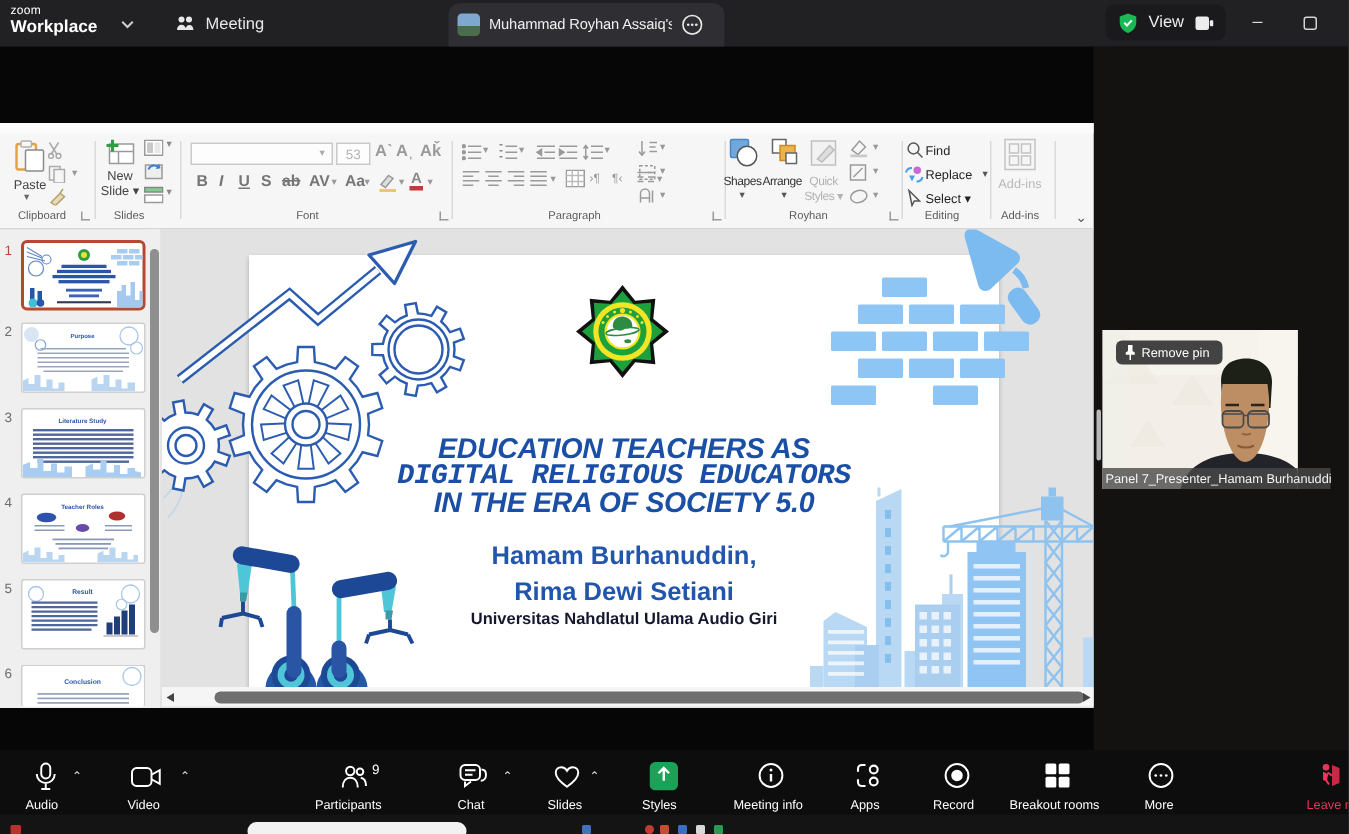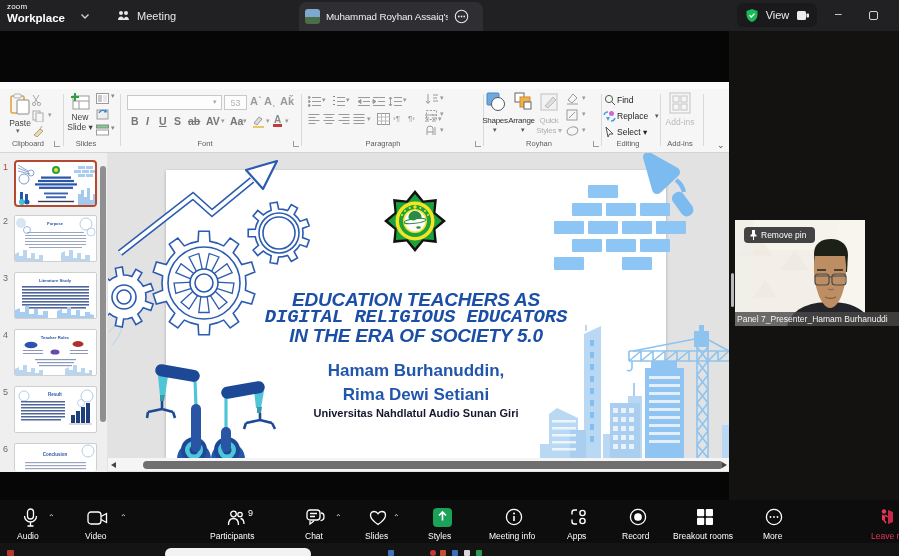--- a/index.html
+++ b/index.html
@@ -33,21 +33,21 @@
 
 #canvas{left:108px;top:71px;width:621px;height:319px;background:#e2e2e2;}
 #slide{left:166px;top:88px;width:500px;height:288px;background:#fff;box-shadow:0 1px 3px rgba(0,0,0,.25);}
 #hscroll{left:108px;top:376px;width:621px;height:13px;background:#f5f5f5;}
 #hthumb{left:143px;top:379px;width:580px;height:8px;background:#6f6f6f;border-radius:4px;}
 .title-l{position:absolute;left:166px;width:500px;text-align:center;color:#1b4fa6;font-weight:bold;font-style:italic;font-size:19px;line-height:19px;letter-spacing:-0.2px;}
 .auth{position:absolute;left:166px;width:500px;text-align:center;color:#2156ac;font-weight:bold;font-size:17px;}
 .univ{position:absolute;left:166px;width:500px;text-align:center;color:#15172e;font-weight:bold;font-size:11px;}
 
 #video{left:735px;top:220px;width:130px;height:106px;background:linear-gradient(100deg,#f0f4ee 0%,#f6f9f4 55%,#e7efe4 100%);overflow:hidden;}
-#vname{left:735px;top:312px;width:164px;height:14px;background:rgba(72,72,72,.80);color:#f4f4f4;font-size:8.5px;line-height:14px;padding-left:2px;white-space:nowrap;}
+#vname{left:735px;top:312px;width:152px;height:14px;background:rgba(72,72,72,.80);color:#f4f4f4;font-size:8.5px;line-height:14px;padding-left:2px;white-space:nowrap;}
 #rpin{left:744px;top:227px;width:71px;height:16px;background:rgba(52,52,52,.92);border-radius:4px;color:#fff;font-size:8.5px;line-height:16px;display:flex;align-items:center;gap:3px;padding:0 5px;white-space:nowrap;}
 #vscrollind{left:731px;top:273px;width:3px;height:34px;background:#b9b9b9;border-radius:2px;}
 
 #toolbar{left:0;top:500px;width:899px;height:43px;background:#0d0d0d;}
 .tblabel{position:absolute;font-size:8.5px;color:#fff;text-align:center;white-space:nowrap;}
 .tbchev{position:absolute;color:#dcdcdc;font-size:8px;}
 #taskbar{left:0;top:543px;width:899px;height:13px;background:#141414;}
 #searchpill{left:165px;top:548px;width:146px;height:12px;background:#f2f2f2;border-radius:6px;}
 </style>
 </head>
@@ -621,21 +621,21 @@
           </g>
       </g>
     </g>
   </svg>
 
   <div class="title-l abs" style="top:290px;">EDUCATION TEACHERS AS</div>
   <div class="title-l abs" style="top:308px;font-family:Liberation Mono, monospace;">DIGITAL RELIGIOUS EDUCATORS</div>
   <div class="title-l abs" style="top:326px;">IN THE ERA OF SOCIETY 5.0</div>
   <div class="auth abs" style="top:361px;">Hamam Burhanuddin,</div>
   <div class="auth abs" style="top:385px;">Rima Dewi Setiani</div>
-  <div class="univ abs" style="top:407px;">Universitas Nahdlatul Audio Sunan Giri</div>
+  <div class="univ abs" style="top:407px;">Universitas Nahdlatul Ulama Audio Giri</div>
 
   <div id="video" class="abs">
     <svg width="164" height="106" viewBox="0 0 164 106">
       <rect width="164" height="106" fill="#f3efe8"></rect>
       <path d="M0 0h164v30H0z" fill="#f6f2ec" opacity=".8"></path>
       <path d="M104 0h60v106h-60z" fill="#f8f5ef"></path>
       <path d="M20 10l18 26H2zM60 30l14 20H46zM30 60l12 18H18z" fill="#ece6dc" opacity=".5"></path>
       <path d="M0 0h18v106H0z" fill="#eef0e8" opacity=".7"></path>
       <text x="136" y="35" font-size="8" font-weight="bold" fill="#55493e" letter-spacing="0.5">MIC☘N</text>
       <g fill="#2a6b46" text-anchor="middle" font-weight="bold">

